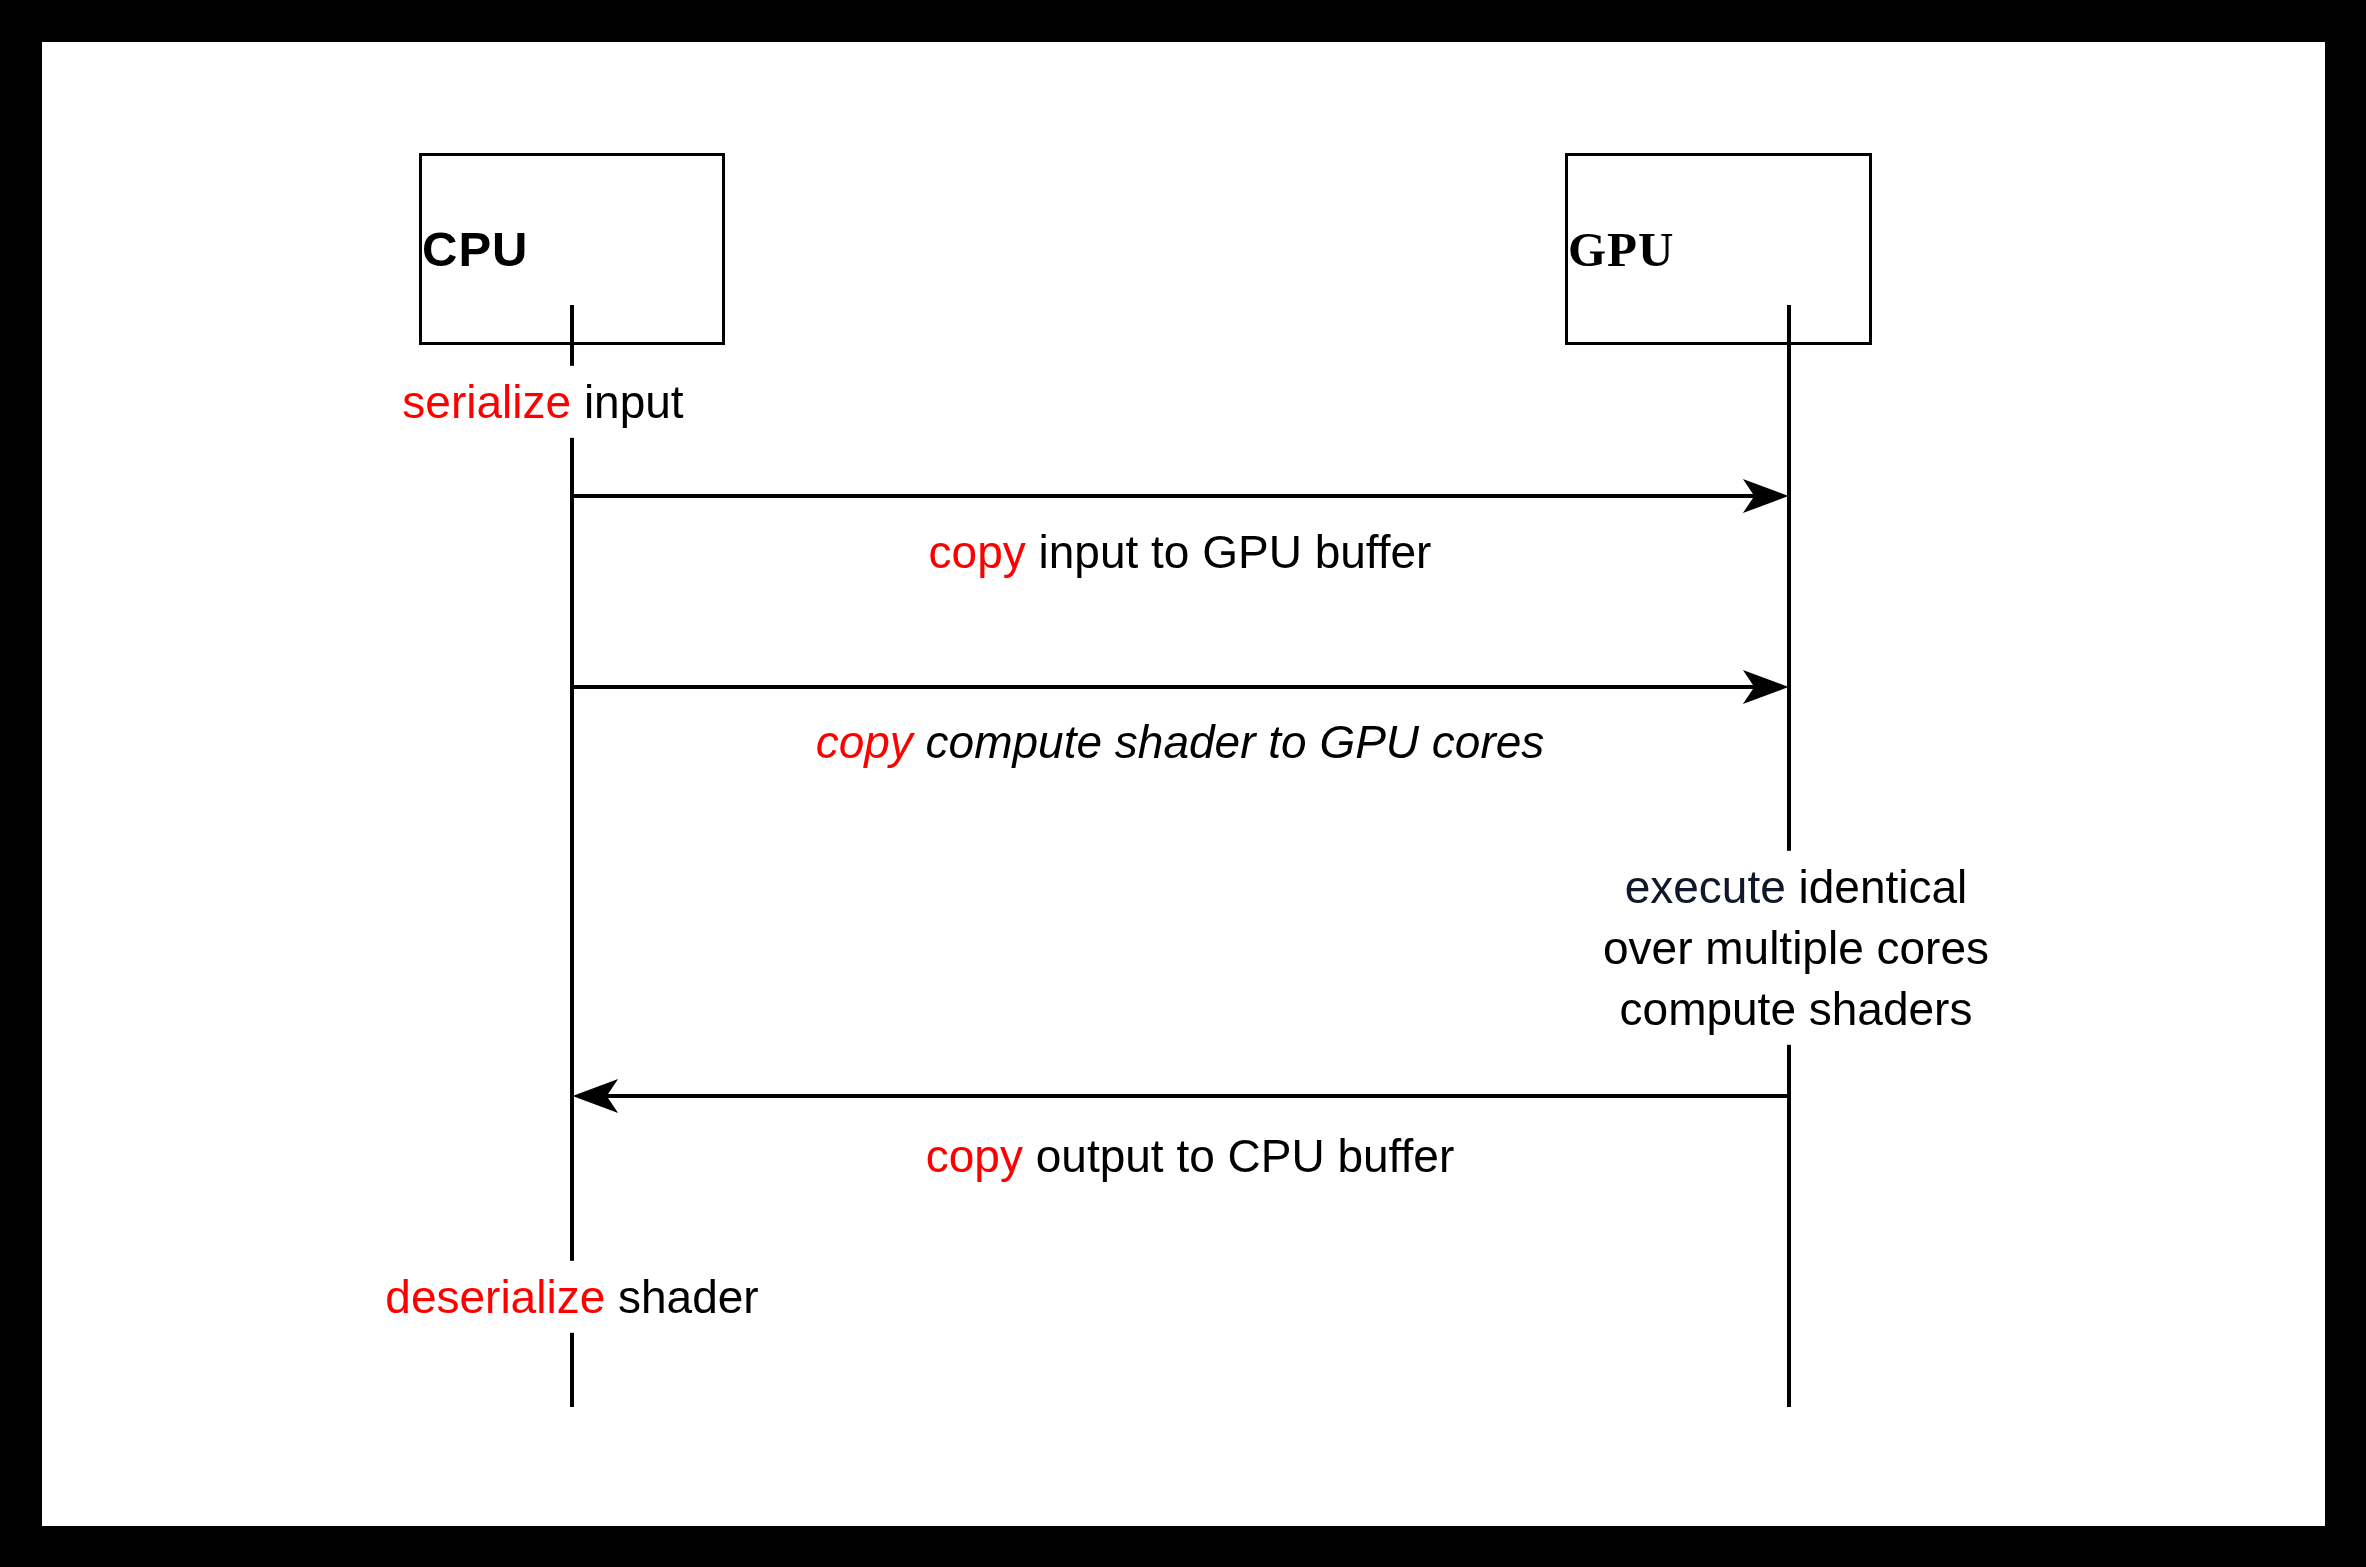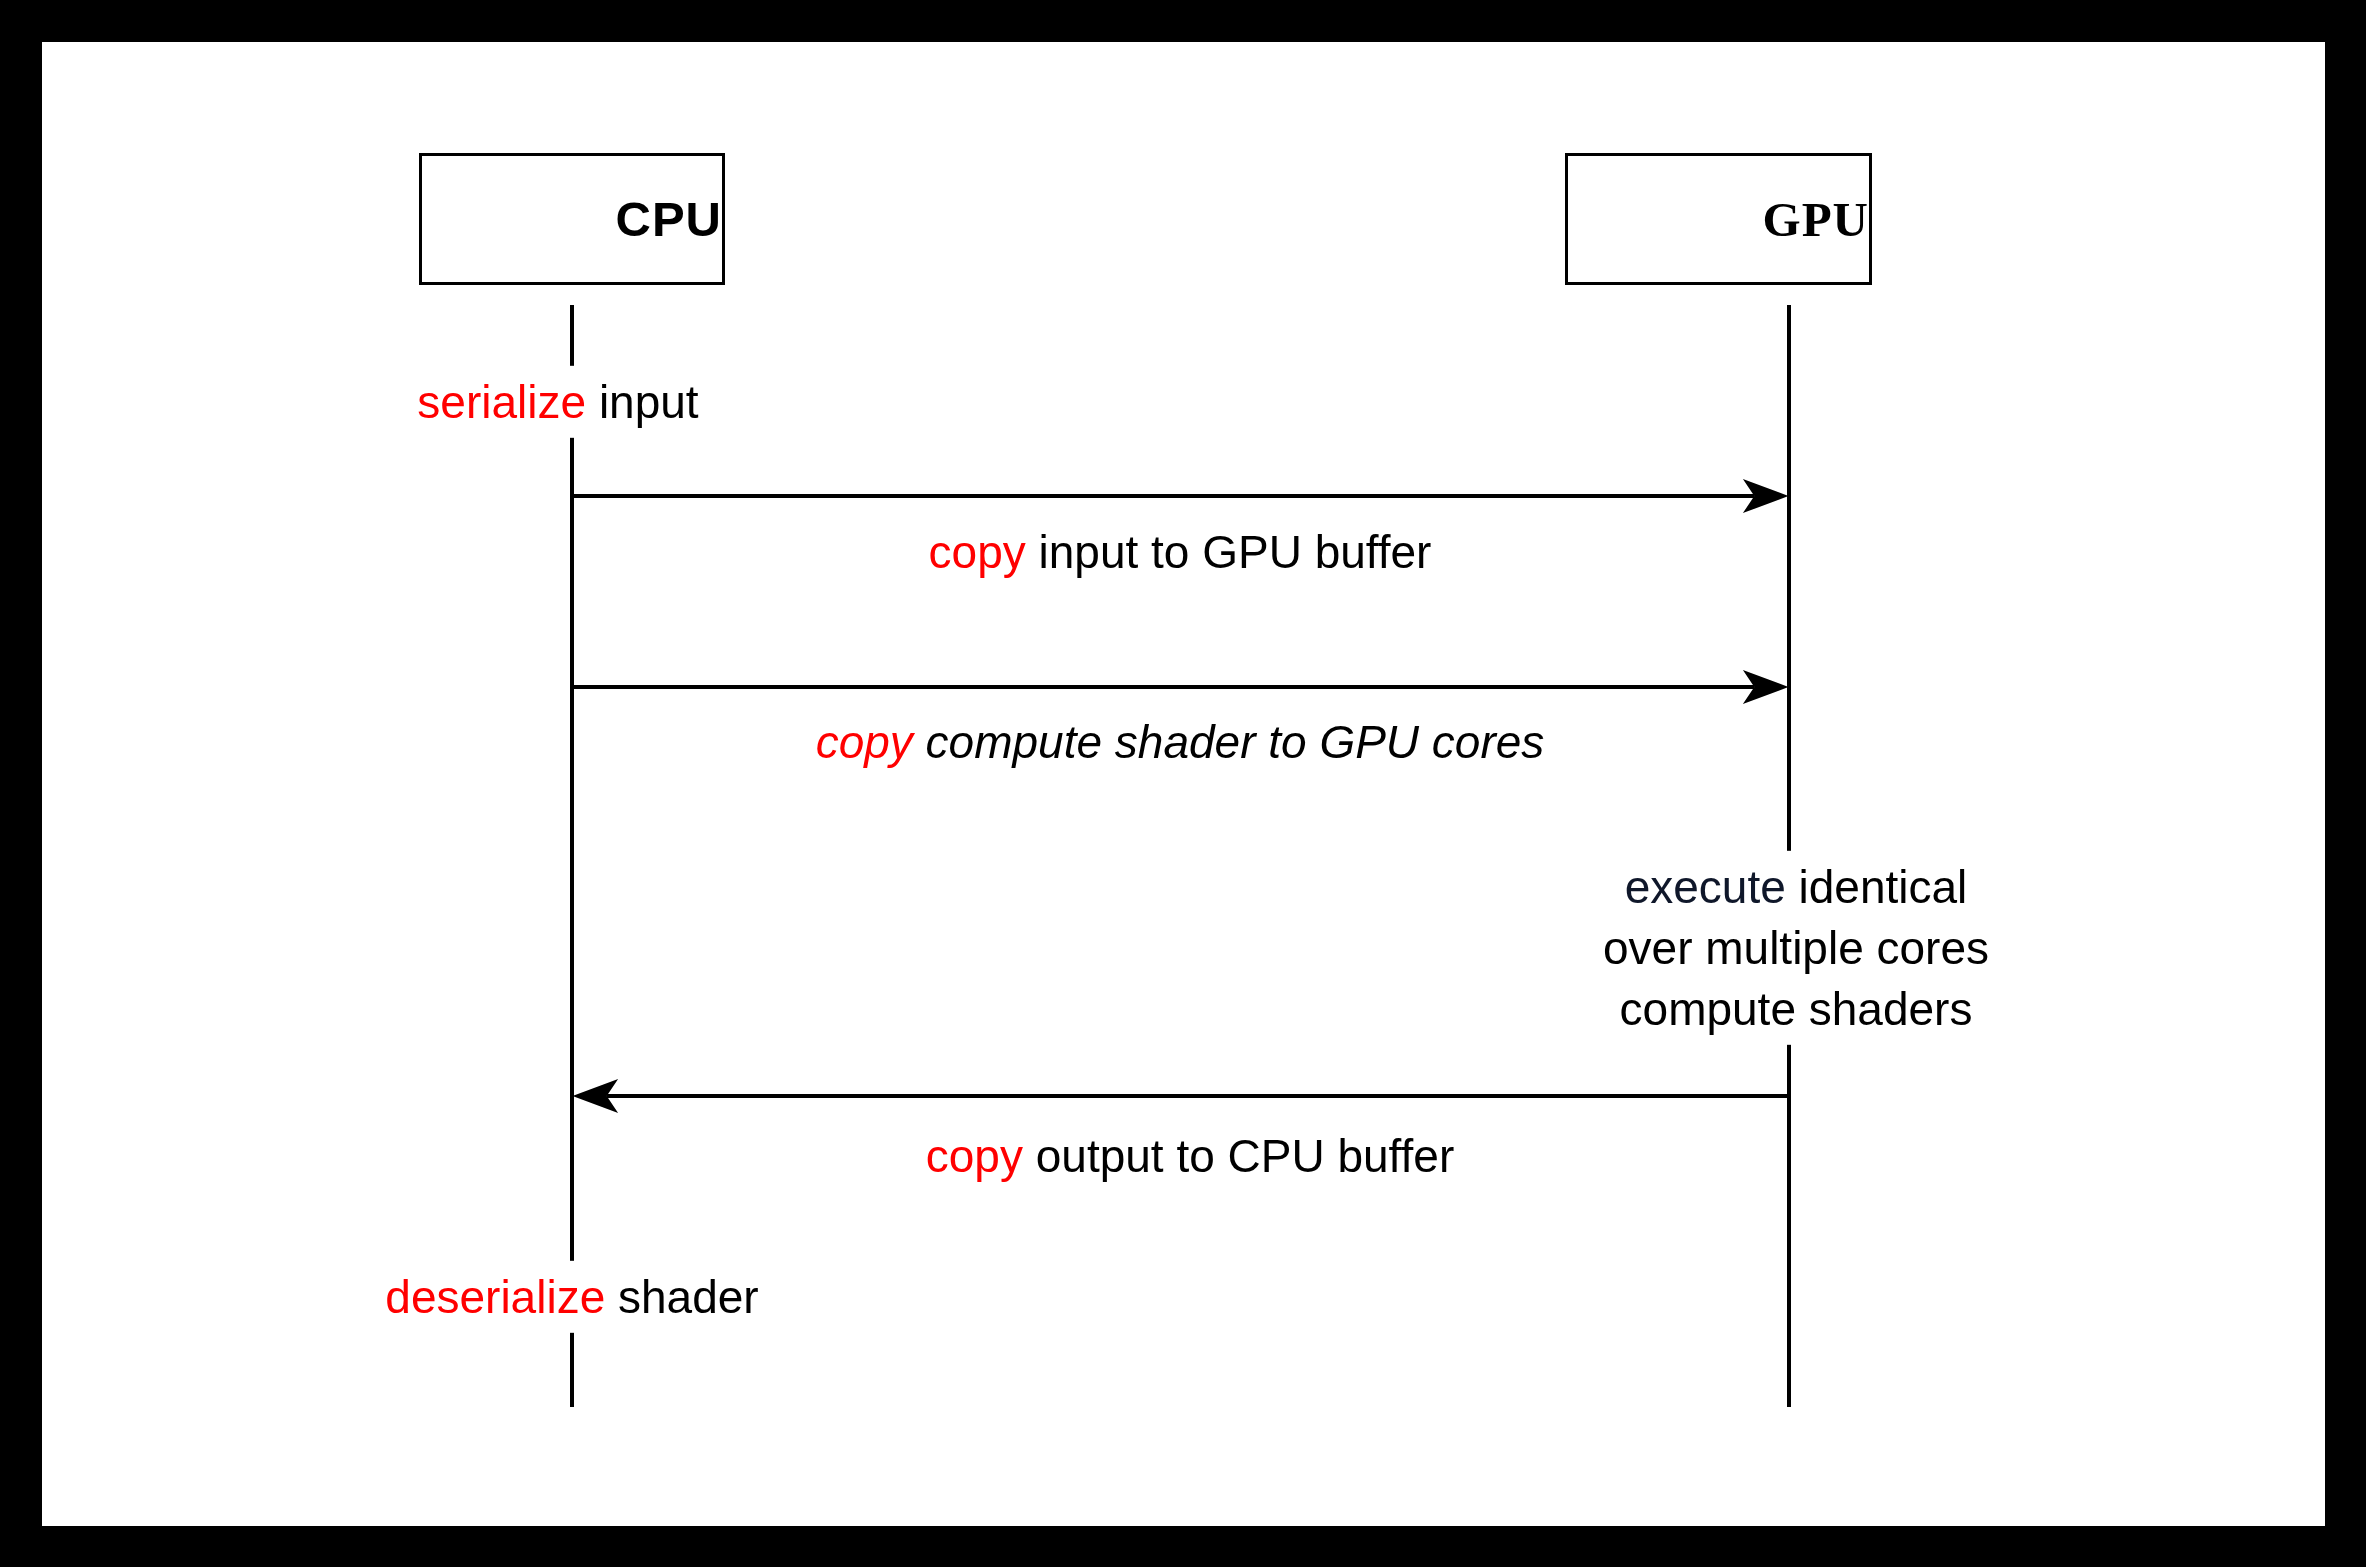--- a/index.html
+++ b/index.html
@@ -11,25 +11,25 @@
     overflow: hidden;
   }
   .canvas {
     position: absolute;
     left: 42px; top: 42px;
     width: 2283px; height: 1484px;
     background: #ffffff;
   }
   .actor-box {
     position: absolute;
-    width: 306px; height: 132px;
+    width: 306px; height: 192px;
     border: 3.8px solid #000000;
     background: #ffffff;
     box-sizing: border-box;
-    display: flex; align-items: center; justify-content: flex-end;
+    display: flex; align-items: center; justify-content: flex-start;
   }
   .actor-label {
     font-size: 49px;
     font-weight: bold;
     color: #000000;
     letter-spacing: 1px;
   }
   .lifeline {
     position: absolute;
     width: 3.8px;
@@ -58,21 +58,21 @@
 <div class="actor-box" style="left:419px; top:153px;">
   <span class="actor-label">CPU</span>
 </div>
 <div class="actor-box" style="left:1565px; top:153px; width:307px;font-family:Liberation Serif, serif;">
   <span class="actor-label">GPU</span>
 </div>
 
 <div class="lifeline" style="left:570px; top:305px; height:1102px;"></div>
 <div class="lifeline" style="left:1787px; top:305px; height:1102px;"></div>
 
-<div class="note-label" style="left:558px; top:402px;">
+<div class="note-label" style="left:543px; top:402px;">
   <span style="color: rgb(255, 0, 0);">serialize</span><span> input</span>
 </div>
 
 <svg class="arrow-svg" style="left:572px; top:477px;" width="1217" height="38" viewBox="0 0 1280 40">
   <line x1="0" y1="20" x2="1244" y2="20" stroke="#000000" stroke-width="4"></line>
   <polygon points="1280,20 1232,2 1244,20 1232,38" fill="#000000"></polygon>
 </svg>
 <div class="msg-label" style="left:1180px; top:552px;">
   <span style="color: rgb(255, 0, 0);">copy</span><span> input to GPU buffer</span>
 </div>

